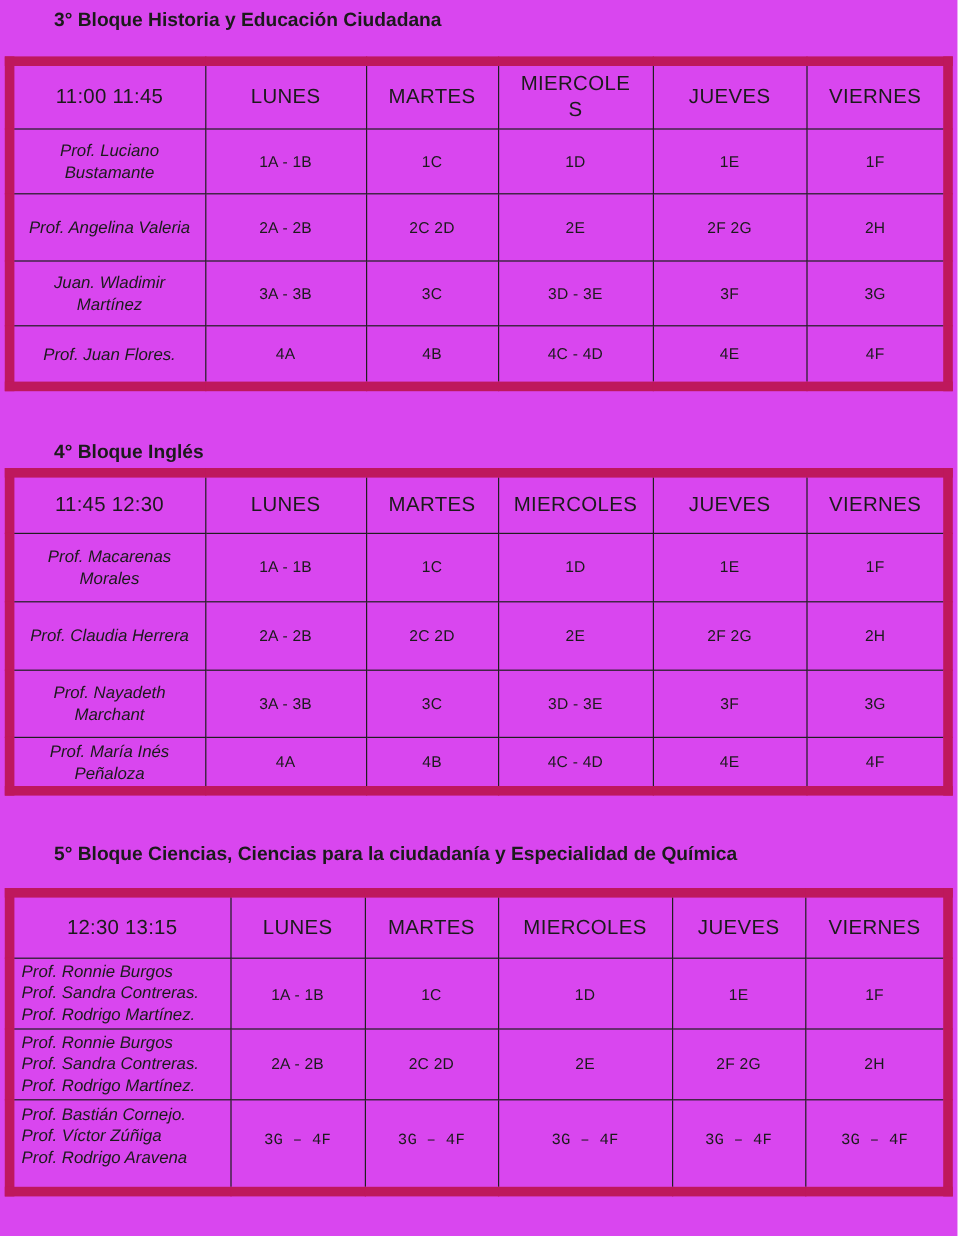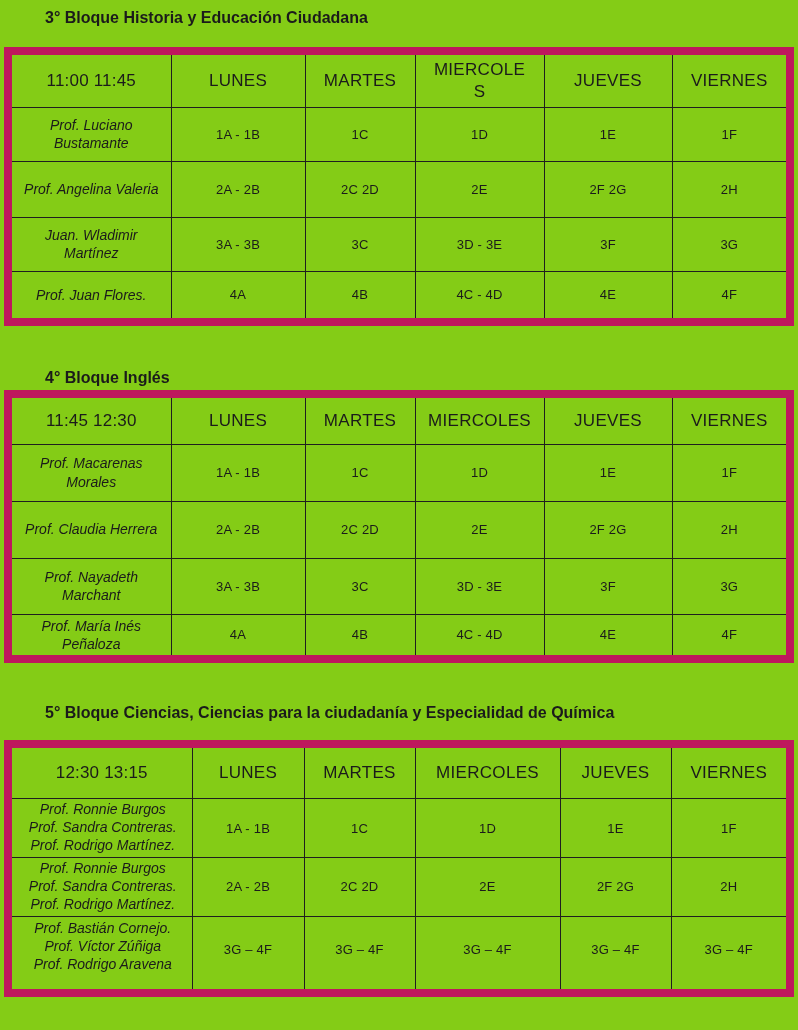--- a/index.html
+++ b/index.html
@@ -1,21 +1,21 @@
 <!DOCTYPE html>
 <html><head>
 <meta charset="utf-8">
 <style>
   * { box-sizing: border-box; }
   html, body { margin: 0; padding: 0; background: #ffffff; }
   .page {
     position: relative;
     width: 798px;
     height: 1030px;
-    background: #84cc16;
+    background: #d946ef;
     color: #1b1b1b;
     font-family: "Liberation Sans", "DejaVu Sans", sans-serif;
     overflow: hidden;
   }
   .section-heading {
     font-size: 16px;
     font-weight: 700;
     line-height: 20px;
     margin: 0;
     padding-left: 45px;
@@ -64,27 +64,27 @@
     font-size: 14px;
     line-height: 1.3;
     padding: 2px 10px;
     font-style: italic;
   }
   .class-cell {
     font-size: 13px;
     letter-spacing: 0.2px;
   }
   #table-3 .teacher-cell {
-    text-align: center;
+    text-align: left;
     padding: 2px 4px 2px 6px;
     line-height: 1.28;
     vertical-align: middle;
   }
   #table-3 tr.tall-row .teacher-cell { vertical-align: middle; padding-bottom: 14px; }
-  #table-3 tr.tall-row .class-cell { padding-bottom: 10px; }
+  #table-3 tr.tall-row .class-cell { padding-bottom: 10px; font-family: Liberation Mono, monospace; }
 </style>
 </head>
 <body>
 
 <div class="page">
 
   <div id="heading-1" class="section-heading">3° Bloque Historia y Educación Ciudadana</div>
 
   <table id="table-1" class="schedule">
     <colgroup>

